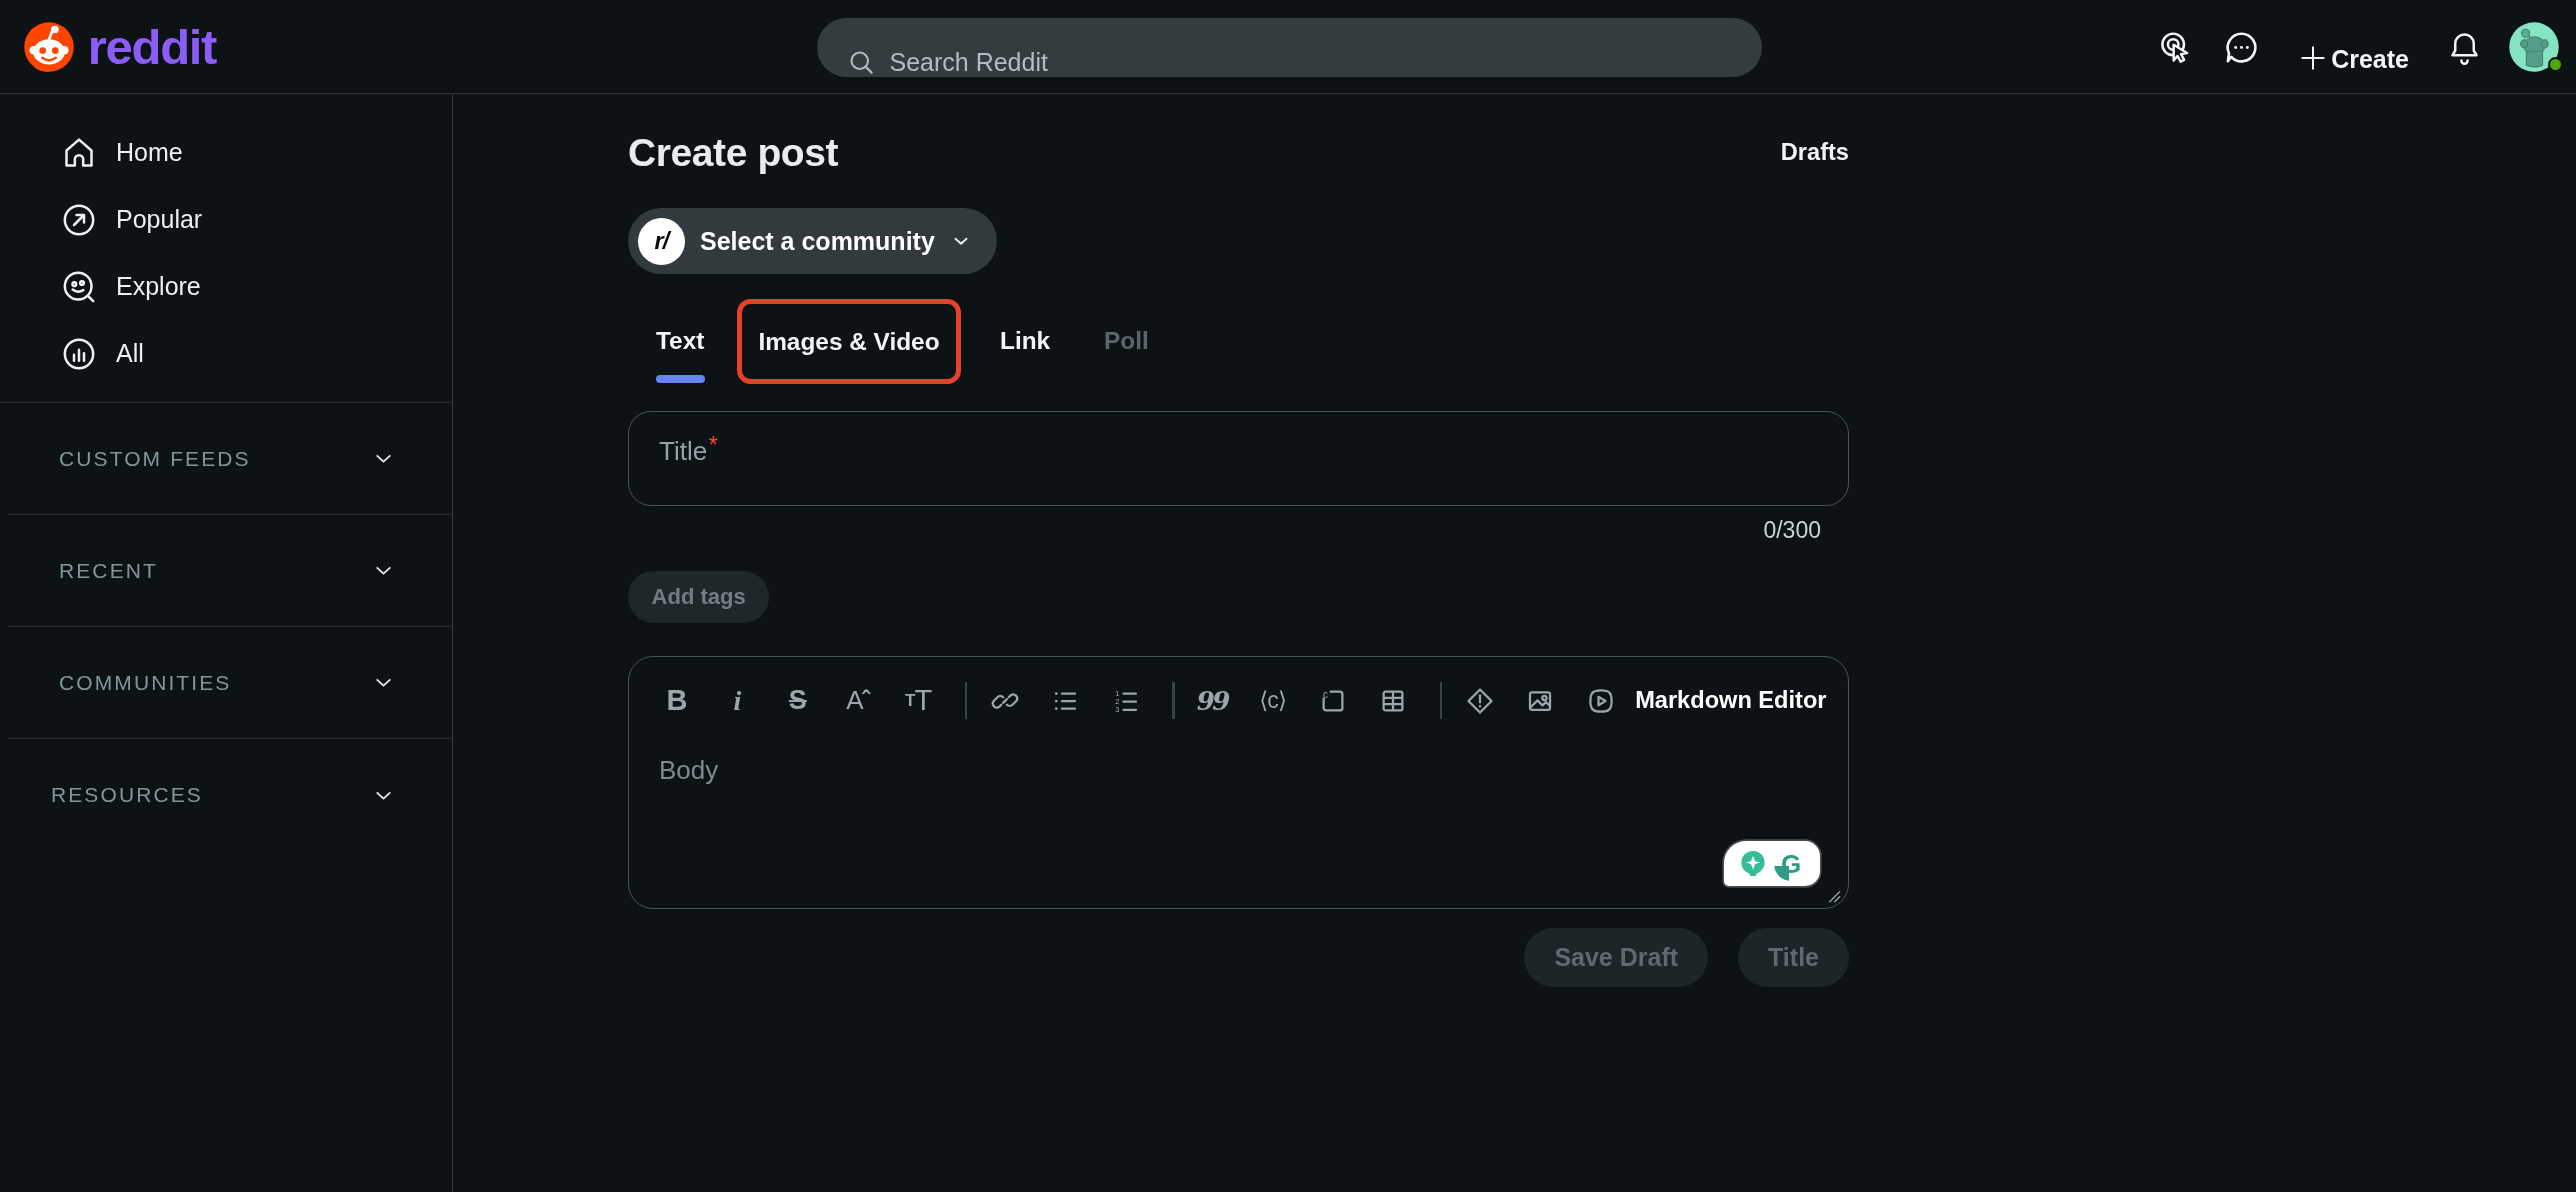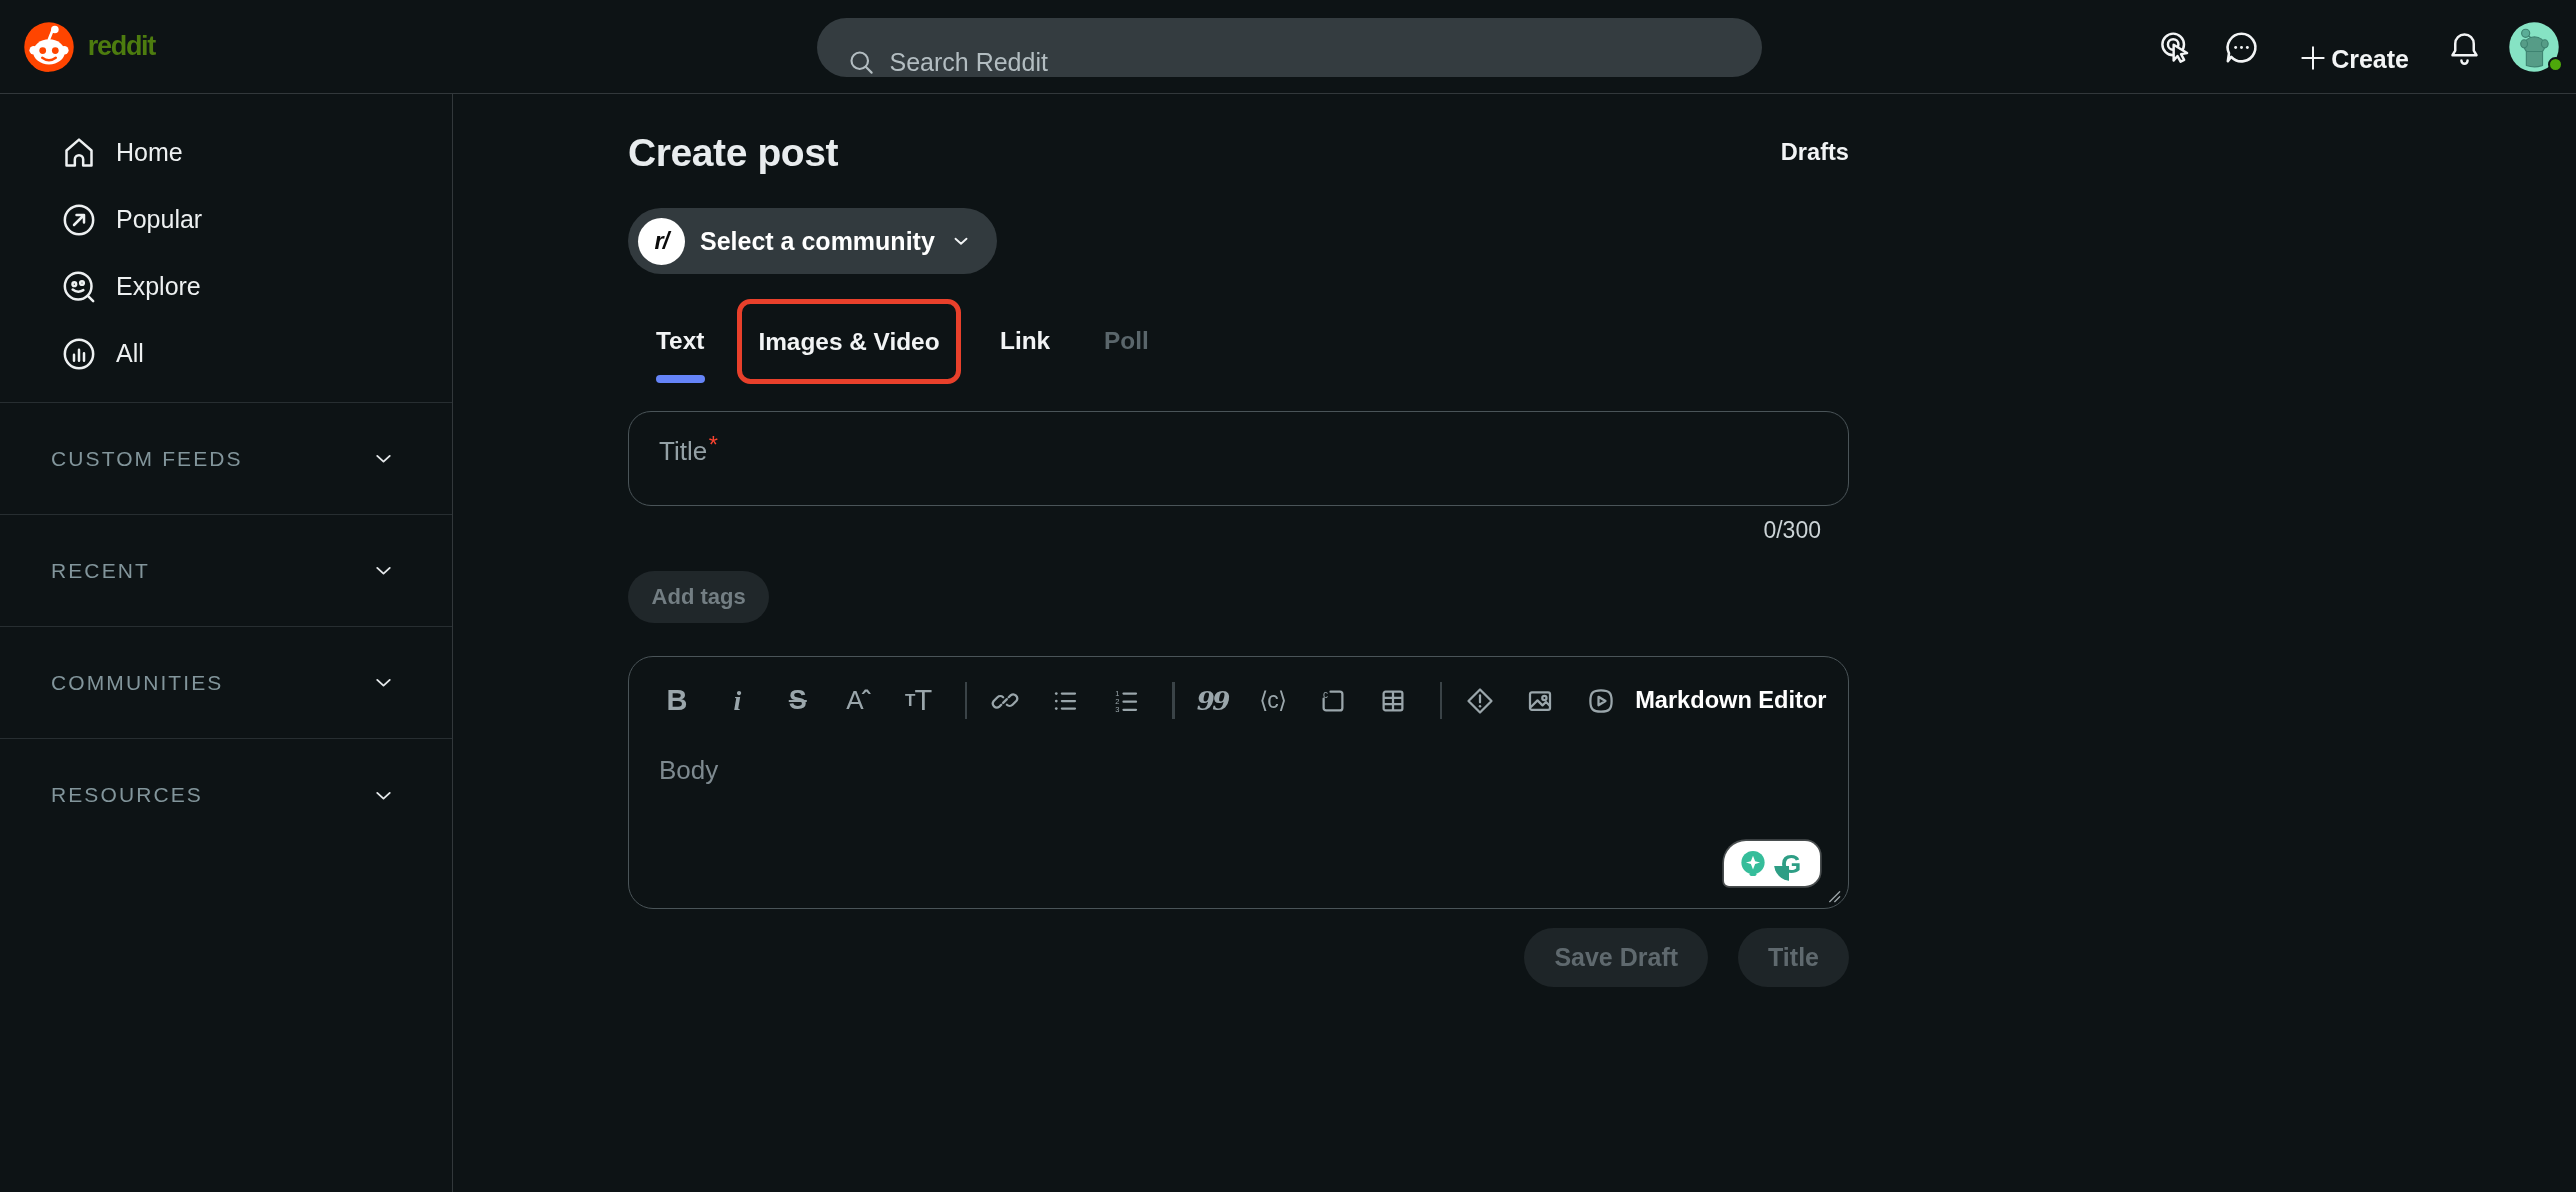--- a/index.html
+++ b/index.html
@@ -13,21 +13,21 @@
   .app { position:absolute; inset:0; }
 
   
   .topbar {
     position:absolute; top:0; left:0; right:0; height:94px;
     border-bottom:1.7px solid #32383B;
     display:flex; align-items:center;
     background:#0D1315; z-index:5;
   }
   .logo { display:flex; align-items:center; gap:11.8px; margin-left:22px; cursor:pointer; }
-  .logo-word { font-size:27px; font-weight:800; letter-spacing:-1.3px; color:#4d7c0f; }
+  .logo-word { font-size:49px; font-weight:800; letter-spacing:-1.3px; color:#8b5cf6; }
   .search-pill {
     position:absolute; left:817px; top:17.7px; width:945px; height:59px;
     background:#343C40; border-radius:29.5px;
     display:flex; align-items:flex-end; gap:13.5px; padding-left:29px;
   }
   .search-pill input {
     background:transparent; border:none; outline:none;
     font-family:"Liberation Sans", sans-serif;
     font-size:25px; color:#E3E7E9; width:758px;
   }
@@ -41,21 +41,21 @@
 
   
   .sidebar {
     position:absolute; top:94px; left:0; bottom:0; width:453px;
     border-right:1.7px solid #32383B; padding-top:25px; background:#0D1315;
   }
   .nav-item { height:67px; display:flex; align-items:center; gap:17px; padding-left:59px; cursor:pointer; border-radius:10px; }
   .nav-item .nav-label { font-size:25px; color:#EDF0F1; }
   .side-sep { border-top:1.7px solid #272E31; margin-top:15px; }
   .side-section { height:112px; display:flex; align-items:center; justify-content:space-between; padding:0 56px 0 51px; cursor:pointer; }
-  .side-section.bb { border-bottom:1.7px solid #272E31; }
+  .side-section.bb { border-bottom:1.7px solid #272E31;margin-left:8px; }
   .section-label { font-size:21px; letter-spacing:2.1px; color:#82959B; }
 
   
   .main { position:absolute; top:94px; left:455px; right:0; bottom:0; }
   .content { position:absolute; left:173px; top:0; width:1221px; height:100%; }
 
   .header-row { position:absolute; top:37px; left:0; right:0; display:flex; justify-content:space-between; }
   .page-title { font-size:39px; font-weight:800; letter-spacing:-0.4px; color:#E8ECEE; }
   .drafts-btn { font-size:23.6px; font-weight:700; color:#F2F4F5; margin-top:8.4px; cursor:pointer; }
 

